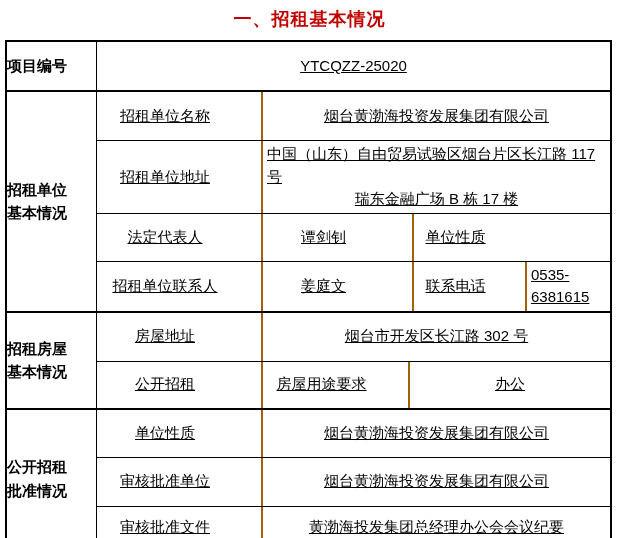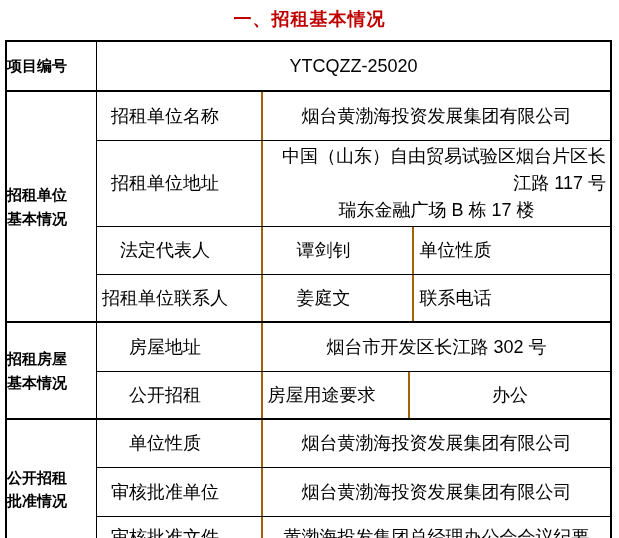--- a/index.html
+++ b/index.html
@@ -39,24 +39,25 @@
     text-align:center;
   }
   .section-body { flex:1; display:flex; flex-direction:column; min-width:0; }
 
   .row { display:flex; }
   .row + .row { border-top:1px solid #000; }
 
   .cell {
     display:flex; flex-direction:column;
     justify-content:center; align-items:center;
-    text-align:right;
-    font-size:18px; line-height:1.5;
+    text-align:left;
+    font-size:15px; line-height:1.5;
     padding:2px 4px;
     min-width:0;
+    text-decoration:underline;
   }
   .cell + .cell { border-left:2px solid #a16207;margin-left:28px; }
   .grow { flex:1; }
 
   .label-col  { flex:0 0 136px; }
   .val-a1     { flex:0 0 123px; }
   .lab-a2     { flex:0 0 85px;  }
   .val-b1     { flex:0 0 141px; }
   .lab-b2     { flex:0 0 119px; }
 
@@ -106,20 +107,21 @@
         </div>
         <div class="row h48">
           <div class="cell label-col">法定代表人</div>
           <div class="cell val-a1">谭剑钊</div>
           <div class="cell lab-a2">单位性质</div>
         </div>
         <div class="row h47">
           <div class="cell label-col">招租单位联系人</div>
           <div class="cell val-a1">姜庭文</div>
           <div class="cell lab-a2">联系电话</div>
+          <div class="cell grow">0535-6381615</div>
         </div>
       </div>
     </div>
 
     <div class="section">
       <div class="section-header">
         <span>招租房屋</span>
         <span>基本情况</span>
       </div>
       <div class="section-body">

